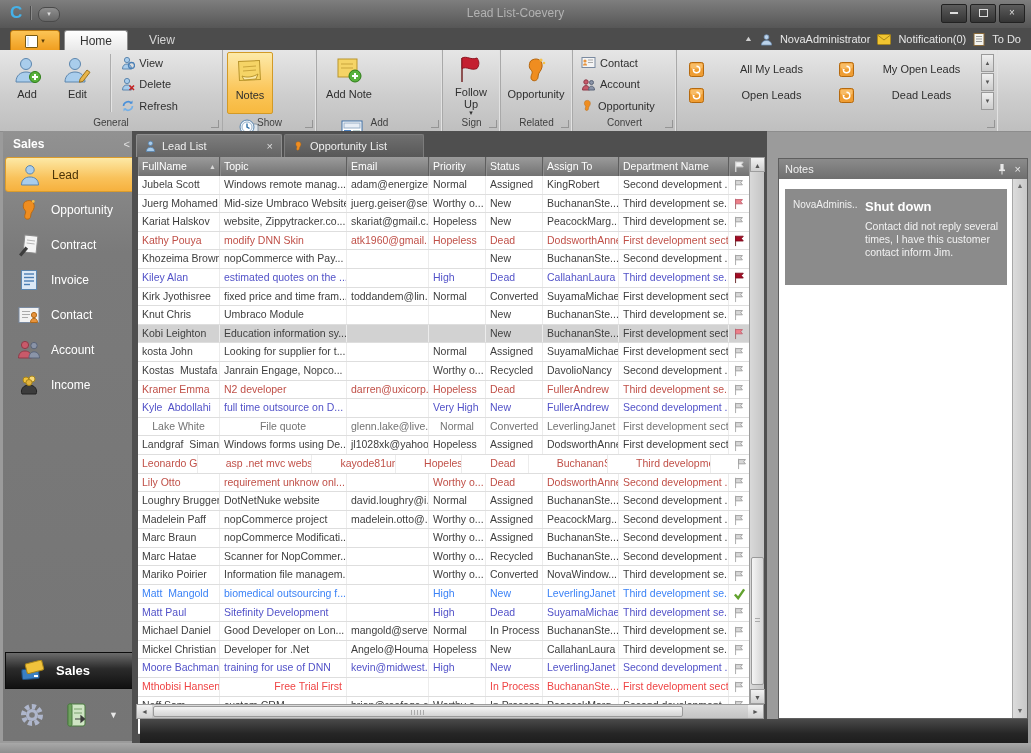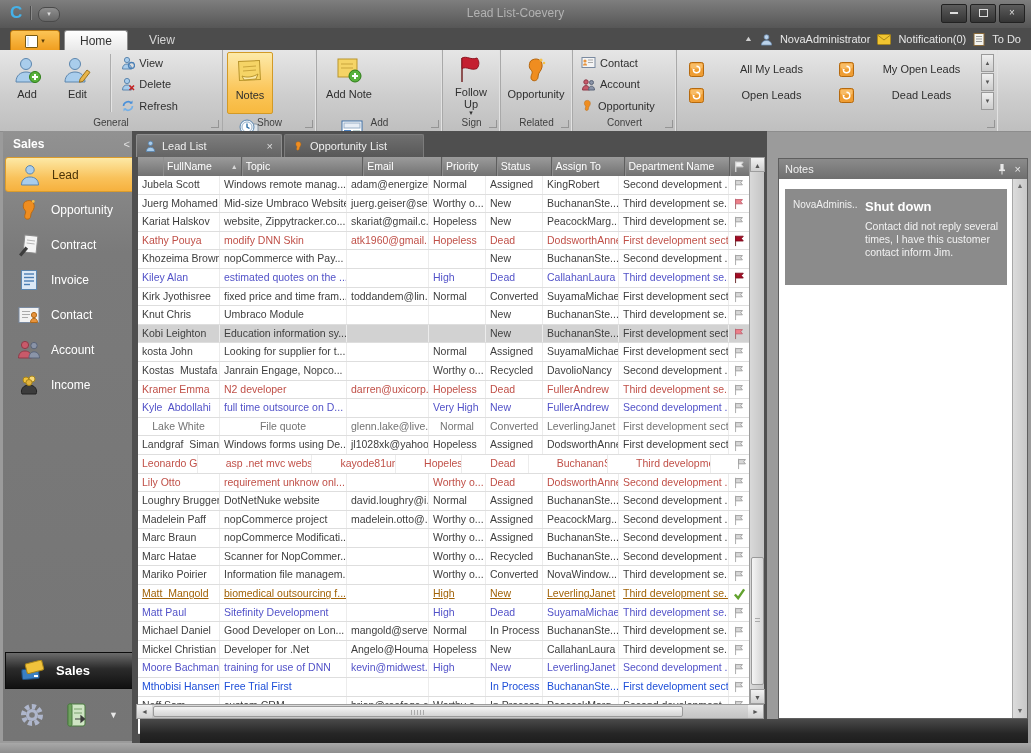--- a/index.html
+++ b/index.html
@@ -73,21 +73,21 @@
   .sb-caret{color:#e8e8e8;font-size:9px;}
   
   .content{position:absolute;left:132px;top:131px;width:635px;height:628px;background:#4f4f4f;}
   .doctabs{position:absolute;left:0;top:0;width:635px;height:26px;background:#4f4f4f;display:flex;gap:2px;padding-left:4px;box-sizing:border-box;}
   .dtab{margin-top:3px;height:23px;display:flex;align-items:center;gap:6px;padding:0 8px;font-size:11px;color:#f0f0f0;
         border:1px solid #8e8e8e;border-bottom:none;border-radius:2px 2px 0 0;box-sizing:border-box;}
   .dtab.active{background:linear-gradient(#7d7d7d,#646464);width:146px;}
   .dtab.inactive{background:linear-gradient(#6f6f6f,#585858);border-color:#7c7c7c;}
   .dtab .close{margin-left:auto;color:#ddd;font-size:11px;}
   .grid{position:absolute;left:6px;top:26px;width:611px;background:#fff;}
-  .thead{display:flex;height:19px;background:linear-gradient(#9b9b9b,#727272);padding-left:25px;}
+  .thead{display:flex;height:19px;background:linear-gradient(#9b9b9b,#727272);}
   .th{box-sizing:border-box;color:#fff;font-size:10.5px;line-height:19px;padding:0 4px;white-space:pre;overflow:hidden;
       border-right:1px solid #5e5e5e;box-shadow:1px 0 0 #8f8f8f inset;position:relative;}
   .trow{display:flex;height:17.6px;border-bottom:1px solid #dedede;background:#fff;}
   .trow.selected{background:#d2d2d2;}
   .cell{box-sizing:border-box;font-size:10.5px;line-height:17px;padding:0 4px;white-space:pre;overflow:hidden;
         border-right:1px solid #ececec;}
   .c-name{width:82px;}.c-topic{width:127px;}.c-email{width:82px;}.c-pri{width:57px;}
   .c-status{width:57px;}.c-assign{width:76px;}.c-dept{width:110px;}
   .c-flag{width:20px;padding:0;text-align:center;border-right:none;display:flex;align-items:center;justify-content:center;}
   .sortarrow{position:absolute;right:3px;top:0;font-size:7px;color:#d8d8d8;}
@@ -894,21 +894,21 @@
     <div class="cell c-pri">Worthy o...</div>
     <div class="cell c-status">Converted</div>
     <div class="cell c-assign">NovaWindow...</div>
     <div class="cell c-dept">Third development se...</div>
     <div class="cell c-flag"><svg width="12" height="13" viewBox="0 0 14 14">
                 <path d="M3 1.5v12" stroke="#a8a8a8" stroke-width="1.1"></path>
                 <path d="M3 2.4h8l-2 2.5 2 2.5H3z" fill="#D8D8D8" stroke="#9a9a9a"></path>
               </svg></div>
   </div>
 
-  <div class="trow" style="color: #a16207; text-decoration: underline;">
+  <div class="trow" style="color: #3b82f6;">
     <div class="cell c-name">Matt  Mangold</div>
     <div class="cell c-topic">biomedical outsourcing f...</div>
     <div class="cell c-email"></div>
     <div class="cell c-pri">High</div>
     <div class="cell c-status">New</div>
     <div class="cell c-assign">LeverlingJanet</div>
     <div class="cell c-dept">Third development se...</div>
     <div class="cell c-flag"><svg width="13" height="12" viewBox="0 0 14 13">
                 <path d="M2 7l3.5 4L12 1.5" fill="none" stroke="#62A22E" stroke-width="2.6"></path>
               </svg></div>
@@ -963,21 +963,21 @@
     <div class="cell c-pri">High</div>
     <div class="cell c-status">New</div>
     <div class="cell c-assign">LeverlingJanet</div>
     <div class="cell c-dept">Second development ...</div>
     <div class="cell c-flag"><svg width="12" height="13" viewBox="0 0 14 14">
                 <path d="M3 1.5v12" stroke="#a8a8a8" stroke-width="1.1"></path>
                 <path d="M3 2.4h8l-2 2.5 2 2.5H3z" fill="#D8D8D8" stroke="#9a9a9a"></path>
               </svg></div>
   </div>
 
-  <div class="trow" style="color: #1d4ed8;">
+  <div class="trow" style="color: #ef4444; text-align: right;">
     <div class="cell c-name">Mthobisi Hansen</div>
     <div class="cell c-topic">Free Trial First</div>
     <div class="cell c-email"></div>
     <div class="cell c-pri"></div>
     <div class="cell c-status">In Process</div>
     <div class="cell c-assign">BuchananSte...</div>
     <div class="cell c-dept">First development sector</div>
     <div class="cell c-flag"><svg width="12" height="13" viewBox="0 0 14 14">
                 <path d="M3 1.5v12" stroke="#a8a8a8" stroke-width="1.1"></path>
                 <path d="M3 2.4h8l-2 2.5 2 2.5H3z" fill="#D8D8D8" stroke="#9a9a9a"></path>

